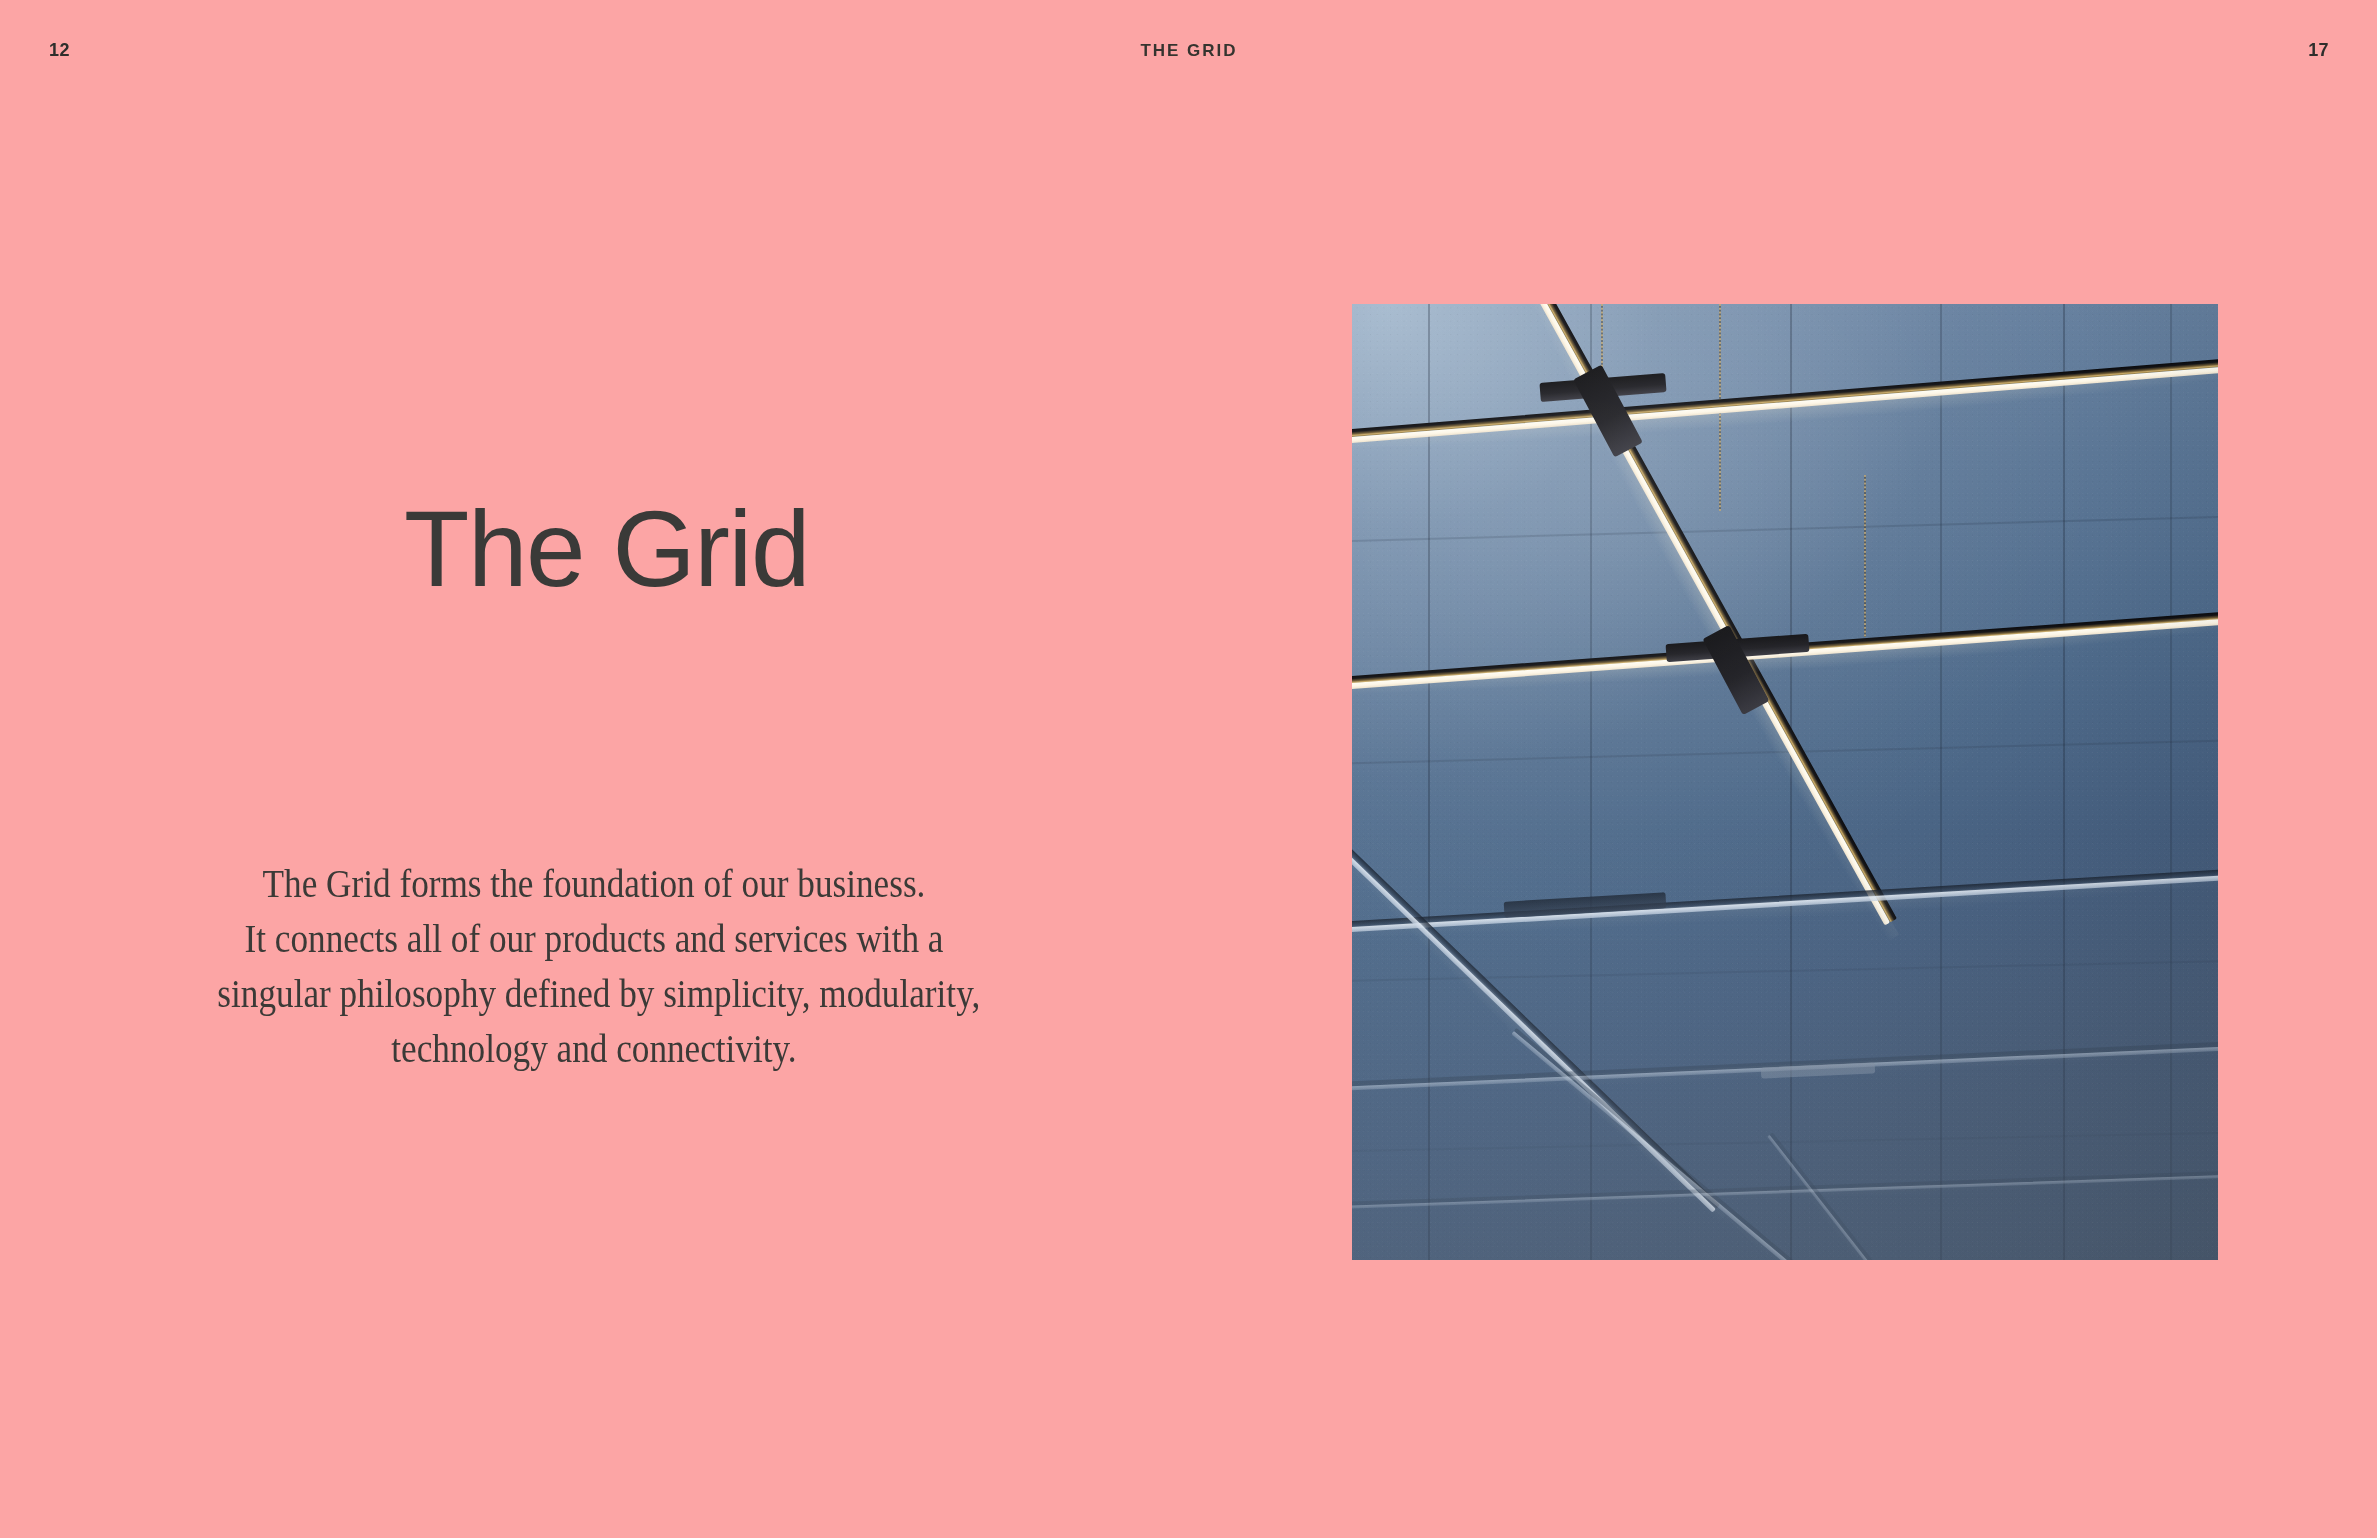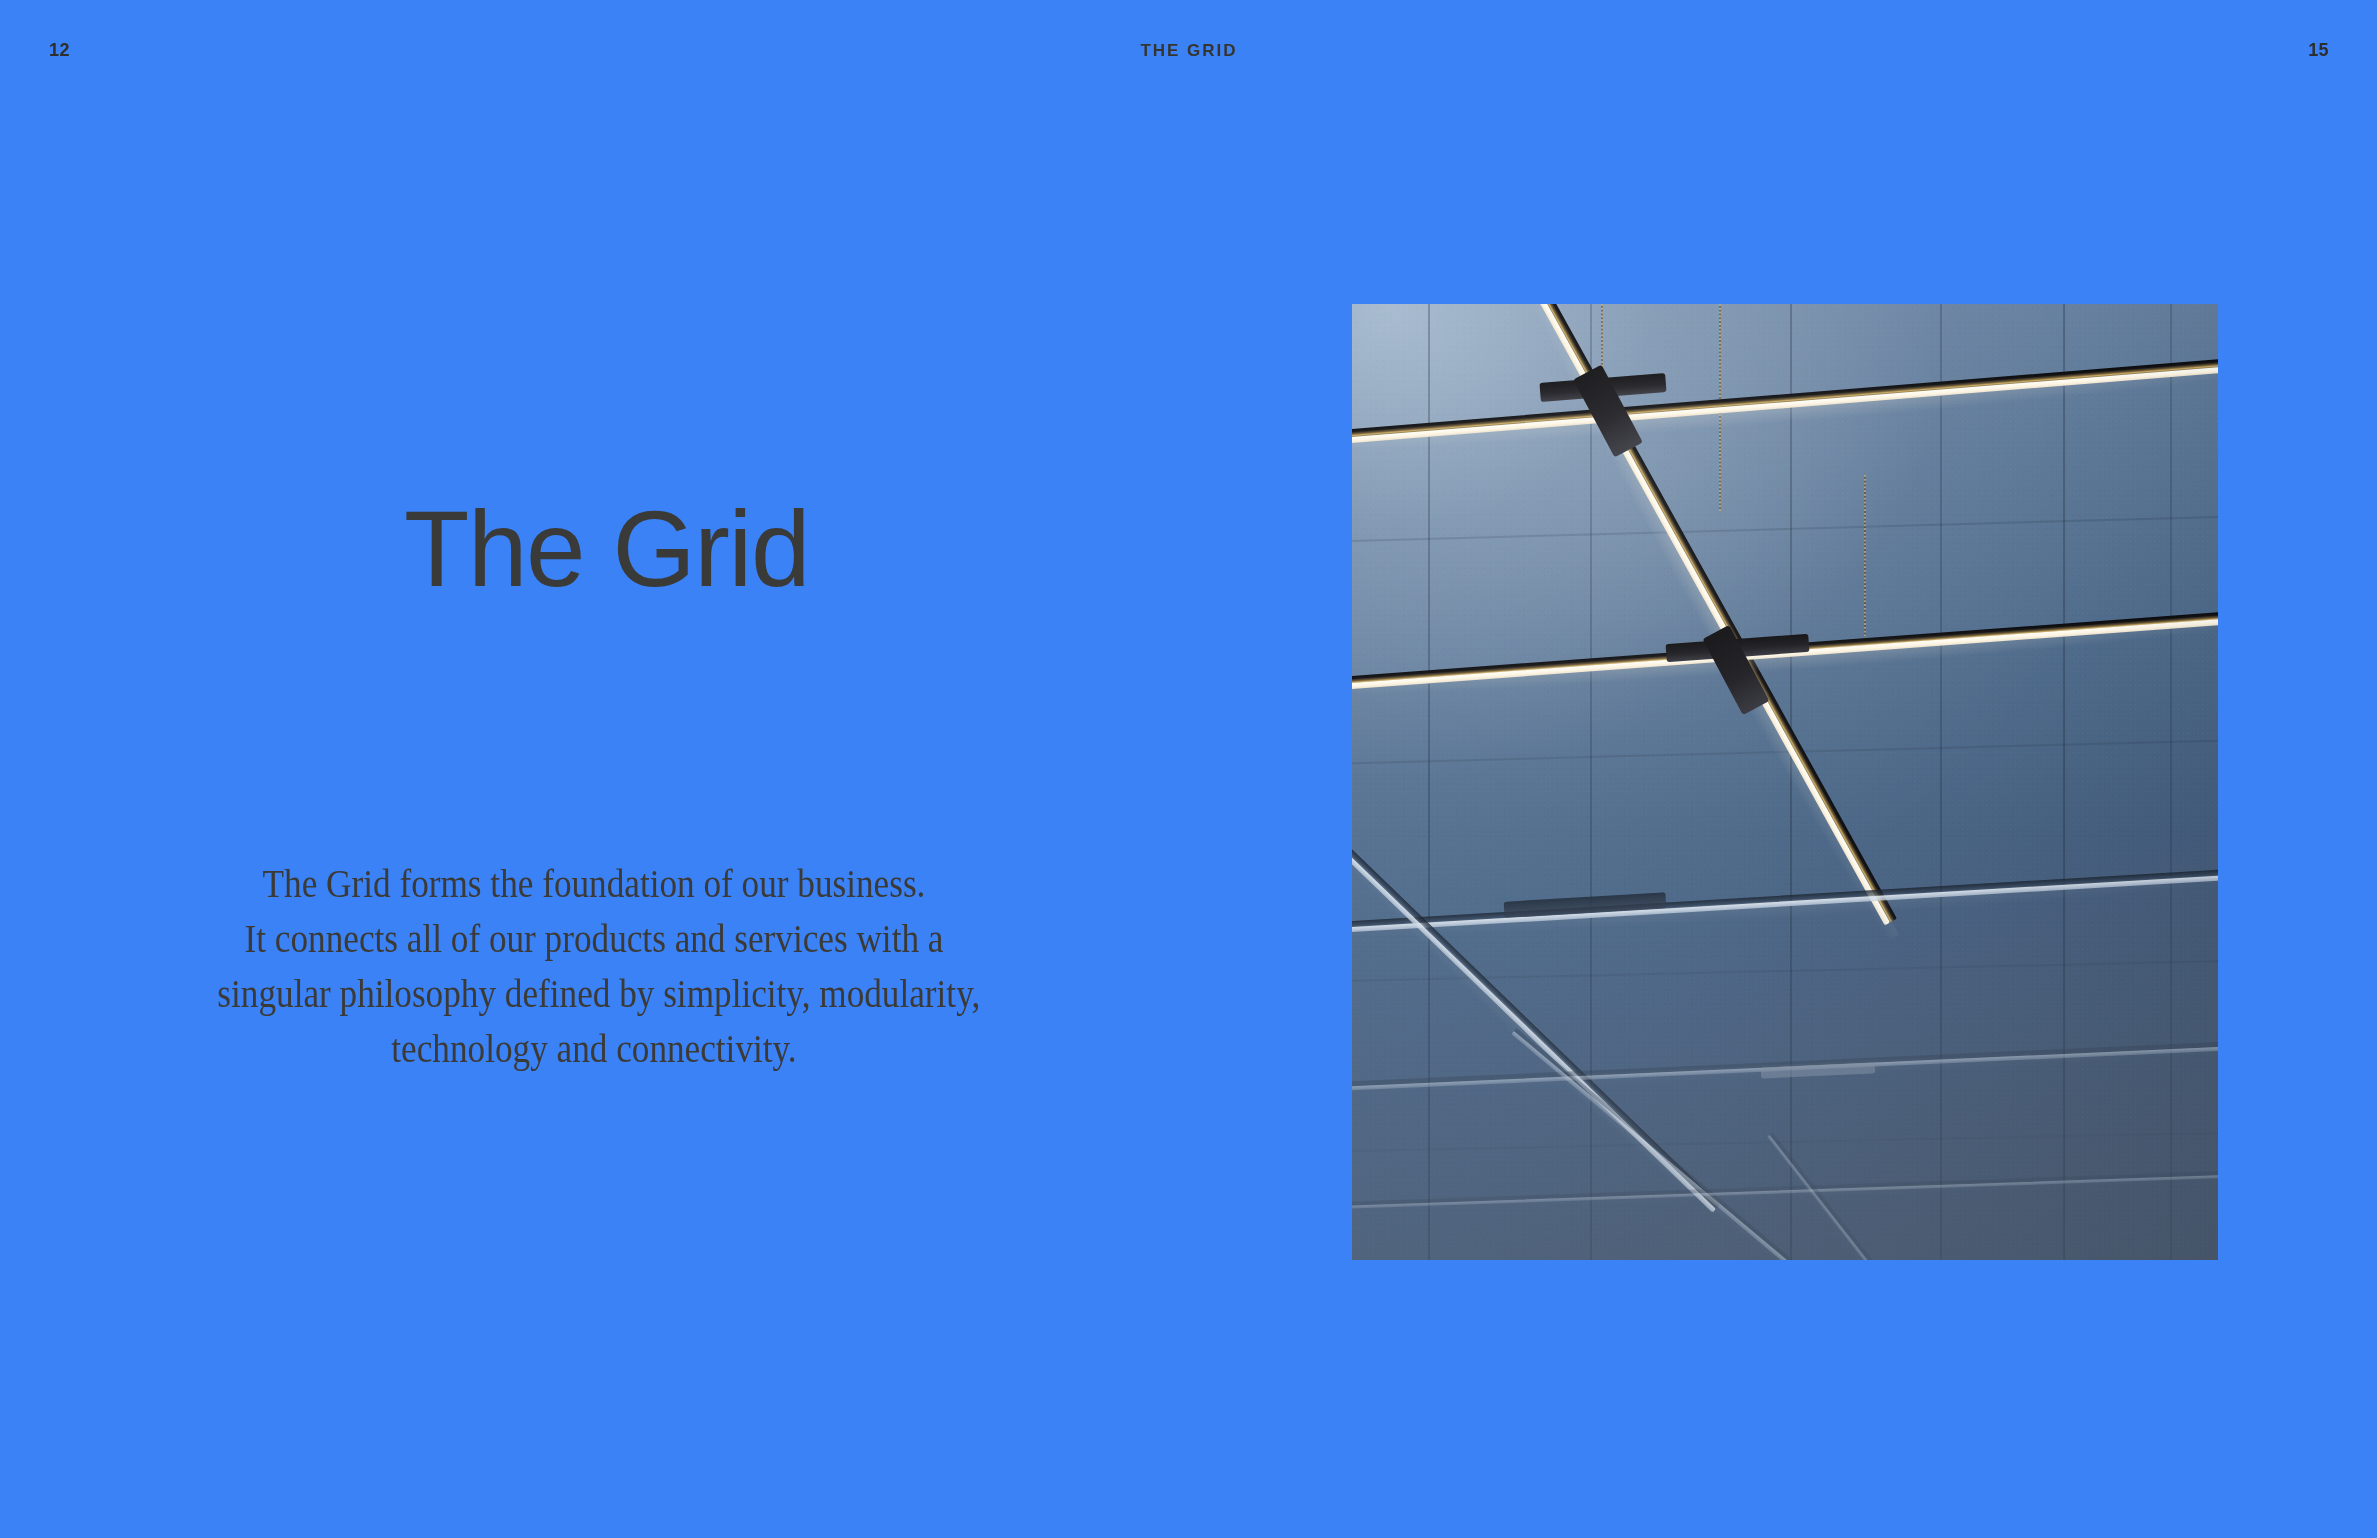--- a/index.html
+++ b/index.html
@@ -8,21 +8,21 @@
   html, body {
     width:2378px; height:1539px;
     background:#c6c2bb;
     font-family:"Liberation Sans", sans-serif;
     overflow:hidden;
   }
 
   .spread {
     position:relative;
     width:2378px; height:1539px;
-    background:#3b82f6;
+    background:#fca5a5;
   }
 
   
   .running-head {
     position:absolute;
     top:38px; left:0; right:0;
     height:25px;
   }
   .folio {
     position:absolute;
@@ -230,21 +230,21 @@
 </head>
 <body>
 
 <div class="spread">
 
   <div class="running-head">
     <div class="folio folio-left">12</div>
 
     <div class="section-label">THE GRID</div>
 
-    <div class="folio folio-right">15</div>
+    <div class="folio folio-right">17</div>
   </div>
 
   <div class="left-page">
 
     <h1 class="title">The Grid</h1>
 
     <div class="body-copy">
       <span class="line">The Grid forms the foundation of our business.</span>
       <span class="line">It connects all of our products and services with a</span>
       <span class="line">singular philosophy defined by simplicity, modularity,</span>

